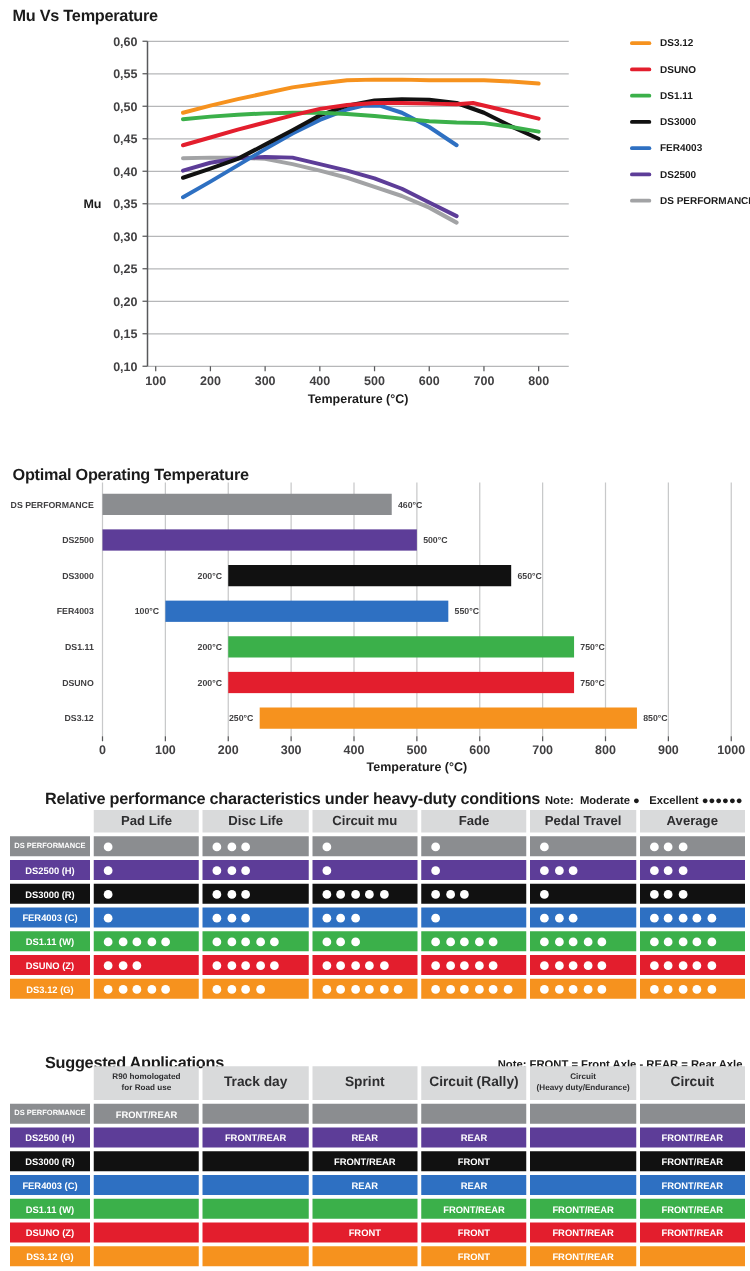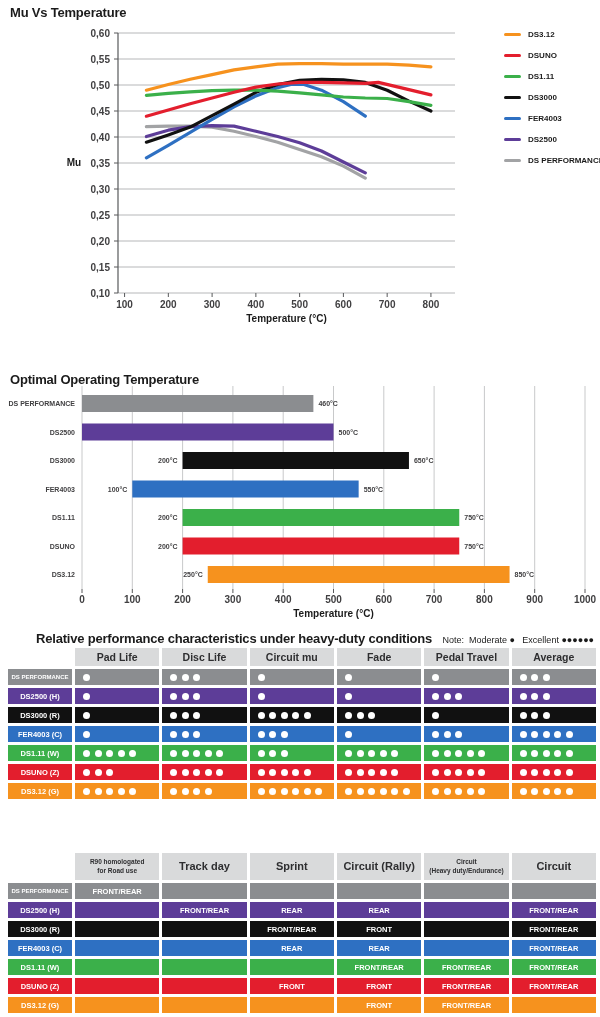--- a/index.html
+++ b/index.html
@@ -15,21 +15,21 @@
   #sec3{top:625px;height:213px;}
   #sec4{top:838px;height:179px;}
 
   .sec-title{font-weight:bold;font-size:13px;color:#1b1b1b;letter-spacing:-0.2px;}
   #sec1 .sec-title{position:absolute;left:10px;top:5px;}
   #sec2 .sec-title{position:absolute;left:10px;top:8px;}
 
   .title-row{position:absolute;left:8px;right:6px;display:flex;justify-content:space-between;align-items:baseline;margin-left:28px;}
   #sec3 .title-row{top:6px;}
   #sec4 .title-row{top:4px;}
-  .note{font-weight:normal;font-size:9px;color:#1b1b1b;white-space:pre;}
+  .note{font-weight:bold;font-size:9px;color:#1b1b1b;white-space:pre;}
 
   svg{position:absolute;left:0;overflow:visible;}
   #mu-chart-svg{top:22px;}
   #temp-chart-svg{top:20px;}
   svg .tick{font-family:"Liberation Sans",sans-serif;font-size:10px;font-weight:bold;fill:#414042;}
   svg .axis-label{font-family:"Liberation Sans",sans-serif;font-size:10px;font-weight:bold;fill:#1b1b1b;}
   svg .bar-label{font-family:"Liberation Sans",sans-serif;font-size:7px;font-weight:bold;fill:#414042;}
   svg .cat-label{font-family:"Liberation Sans",sans-serif;font-size:7px;font-weight:bold;fill:#414042;}
 
   .legend{position:absolute;left:504px;top:24px;}
@@ -459,20 +459,24 @@
         <div class="dot"></div>
         <div class="dot"></div>
         <div class="dot"></div>
         <div class="dot"></div>
         <div class="dot"></div>
       </div>
     </div>
 </div>
 
 <div class="section" id="sec4">
+  <div class="title-row">
+    <div class="sec-title">Suggested Applications</div>
+    <div class="note">Note: FRONT = Front Axle - REAR = Rear Axle</div>
+  </div>
   <div class="grid-table" id="app-table">
       <div class="corner-cell"></div>
       <div class="th-app small">
         <div>R90 homologated</div>
         <div>for Road use</div>
       </div>
       <div class="th-app">
         <div>Track day</div>
       </div>
       <div class="th-app">

